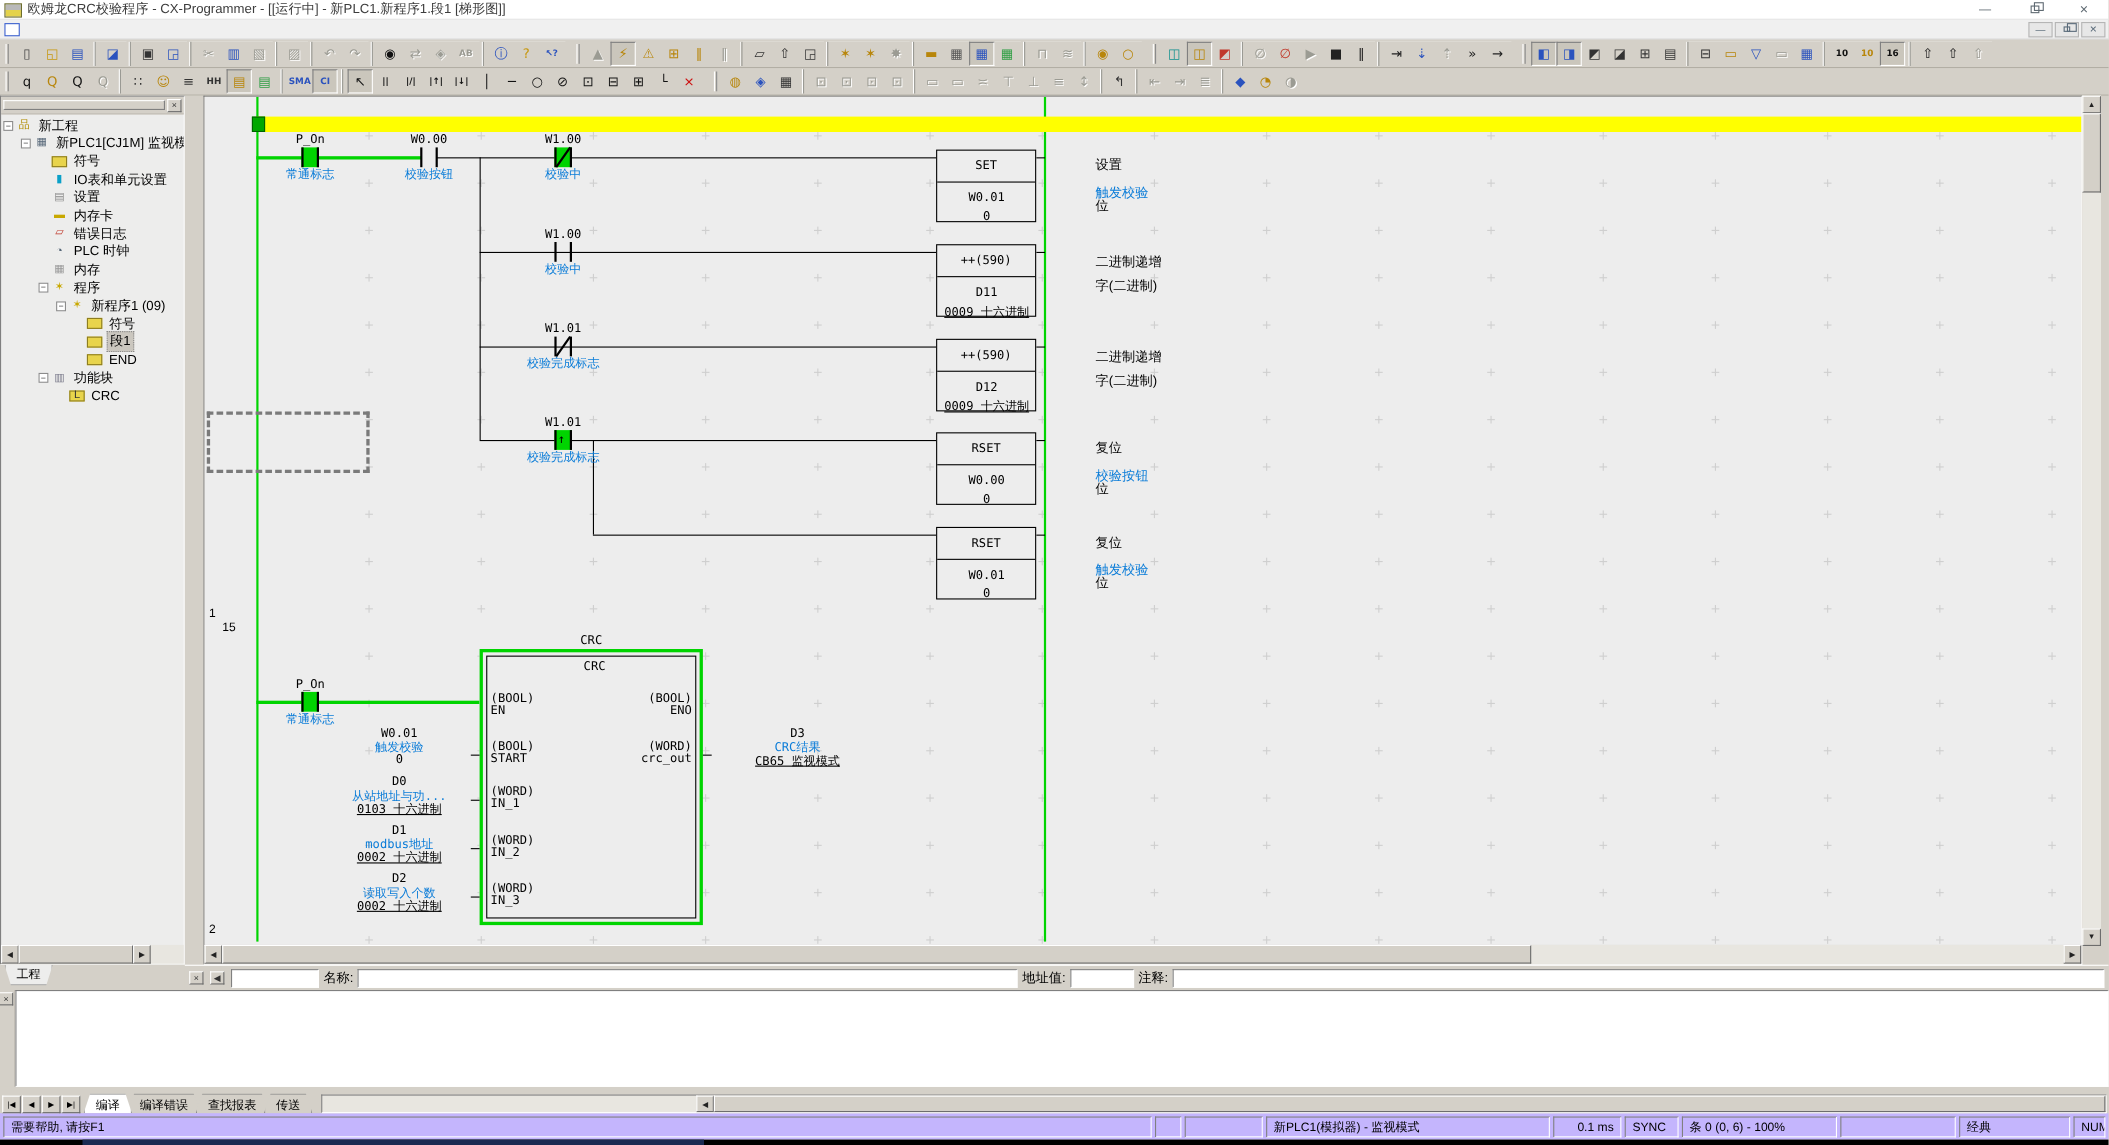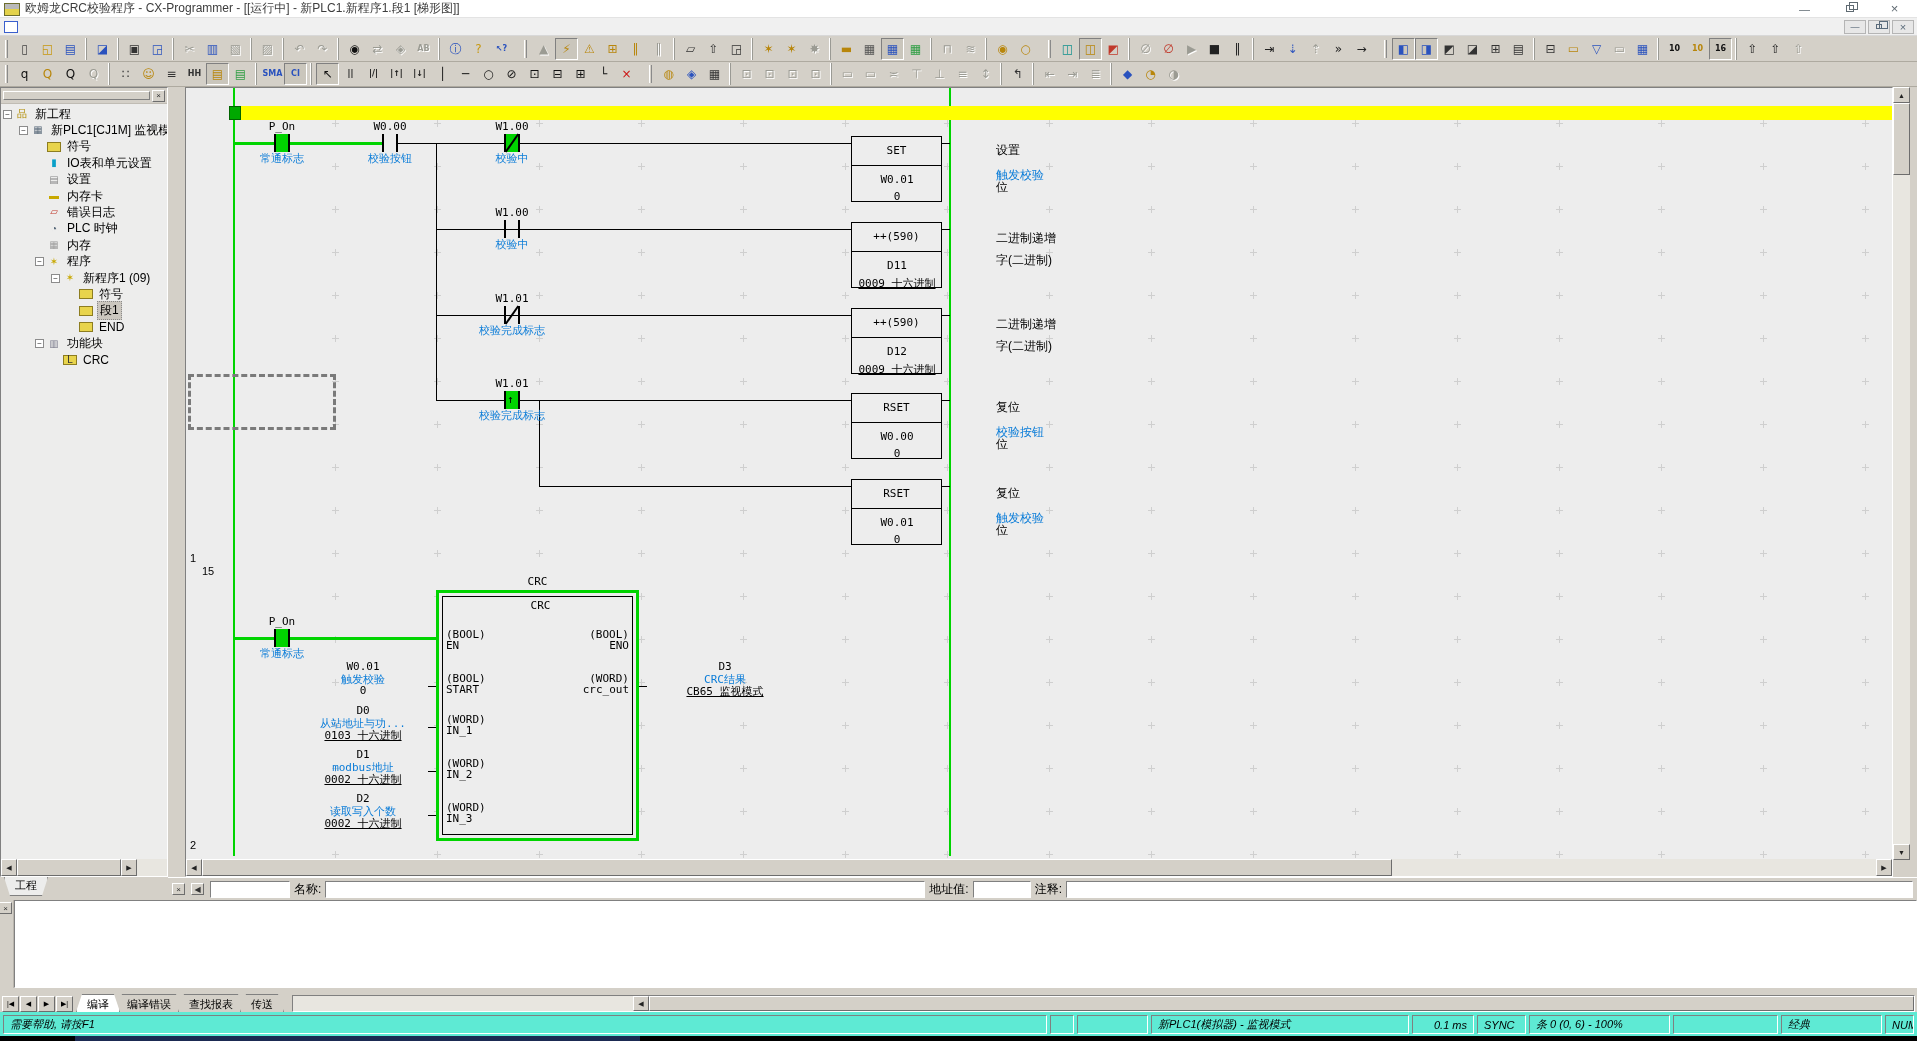--- a/index.html
+++ b/index.html
@@ -110,21 +110,21 @@
   #output-log { flex:1; background:#fff; border:1px solid; border-color:#808080 #fff #fff #808080;}
   #tabs-row { height:24px; display:flex; align-items:flex-end; background:#d4d0c8; padding:2px 2px 0 2px; }
   .tabnav { width:17px; height:16px; background:#d4d0c8; border:1px solid; border-color:#fff #6d6d6d #6d6d6d #fff;
     font-size:7px; display:flex; align-items:center; justify-content:center; margin-right:1px;}
   .otab { height:18px; padding:2px 10px 0; font-size:11px; background:#d4d0c8; border:1px solid #808080; border-bottom:none;
     clip-path:polygon(6px 0,calc(100% - 6px) 0,100% 100%,0 100%); margin-left:-4px;}
   .otab.active { background:#ffffff; z-index:2; }
   #tab-track { flex:1; height:17px; margin-left:8px; background:#e8e6e0; border:1px solid; border-color:#808080 #fff #fff #808080;
     display:flex; align-items:stretch;}
   
-  #statusbar { height:24px; display:flex; gap:3px; padding:3px 3px 2px; background:#5eead4;font-style:italic;}
+  #statusbar { height:24px; display:flex; gap:3px; padding:3px 3px 2px; background:#c4b5fd;}
   .seg { border:1px solid; border-color:#808080 #fff #fff #808080; font-size:11px; display:flex; align-items:center;
     padding:0 6px; white-space:nowrap; overflow:hidden;}
   #bottom-strip { height:7px; background:#000; position:relative;}
   #bottom-strip div { position:absolute; left:75px; width:565px; height:100%; background:#1b2a52;}
 </style>
 </head>
 <body>
 
 <div id="titlebar">
   <div id="app-icon"></div>

